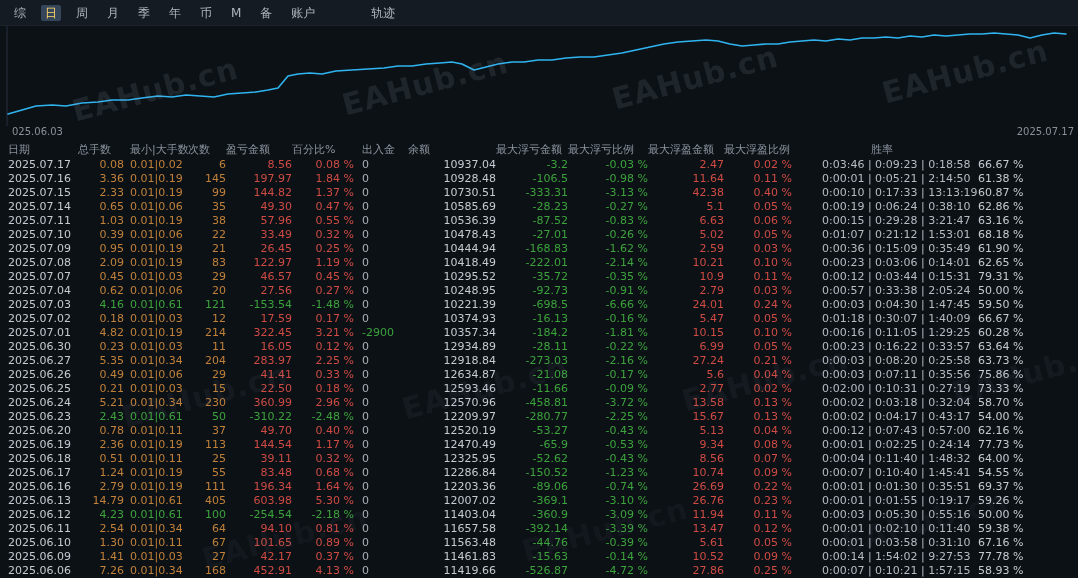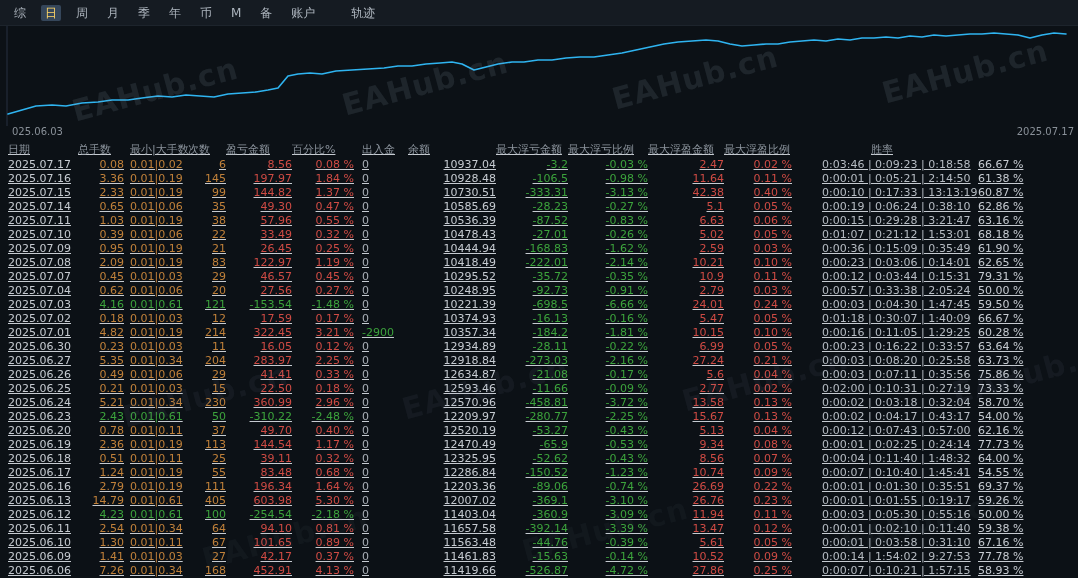--- a/index.html
+++ b/index.html
@@ -11,29 +11,29 @@
     position:relative;
   }
   
   .topbar {
     height:26px; background:#151b22; border-bottom:1px solid #1d242c;
     display:flex; align-items:center; padding:0 10px; font-size:12px;
   }
   .tabs { display:flex; align-items:center; gap:11px; }
   .tab { color:#aeb6bf; cursor:default; padding:2px 4px; line-height:1; }
   .tab.active { background:#35465a; color:#ffd666; border-radius:2px; }
-  .tab-right { margin-left:28px; color:#aeb6bf; padding:2px 4px; line-height:1; }
+  .tab-right { margin-left:48px; color:#aeb6bf; padding:2px 4px; line-height:1; }
   
   .chart { position:relative; height:116px; }
   .chart svg { display:block; width:1078px; height:100px; }
   .axis-labels { height:16px; position:relative; font-size:10px; color:#8a9199; }
   .axis-labels .start { position:absolute; left:12px; top:0; }
   .axis-labels .end { position:absolute; right:4px; top:0; }
   
-  .table { padding:0 8px;text-decoration:underline; }
+  .table { padding:0 8px; }
   .thead-row, .tr {
     display:grid;
     grid-template-columns:70px 46px 64px 38px 66px 62px 54px 88px 72px 80px 76px 68px 186px 1fr;
     align-items:center;
   }
   .thead-row { height:15px; color:#8b939c; font-size:11px; }
   .thead-row .td { text-align:left; white-space:nowrap; }
   .thead-row .c13 { text-align:center; padding-right:6px; }
   .tbody { display:flex; flex-direction:column; height:421px; }
   .tr { flex:1; font-size:11px; white-space:nowrap; }

